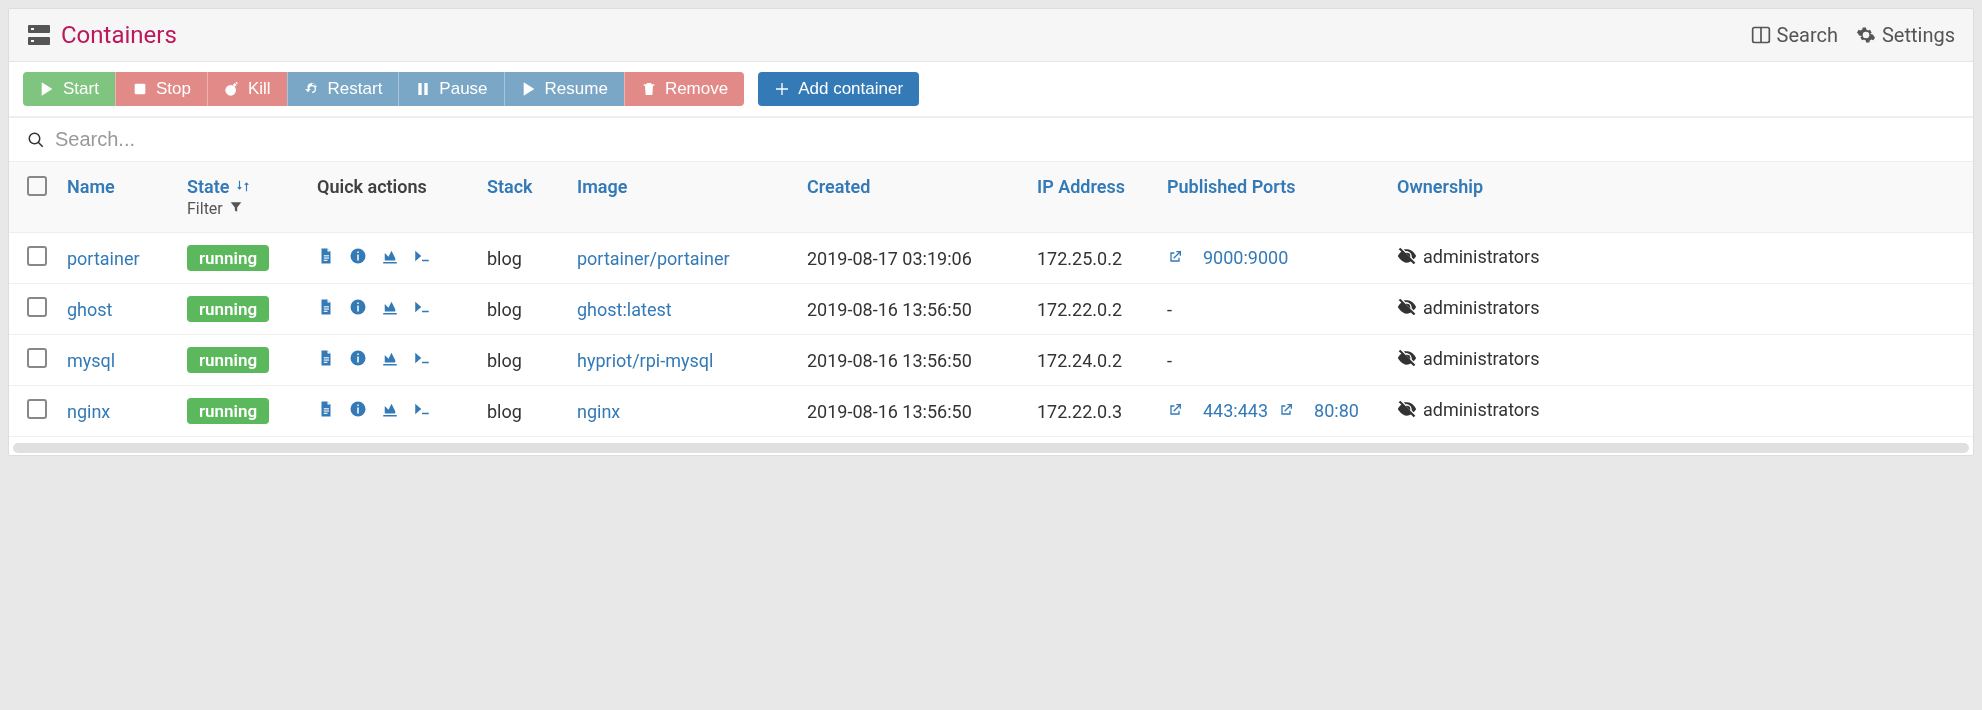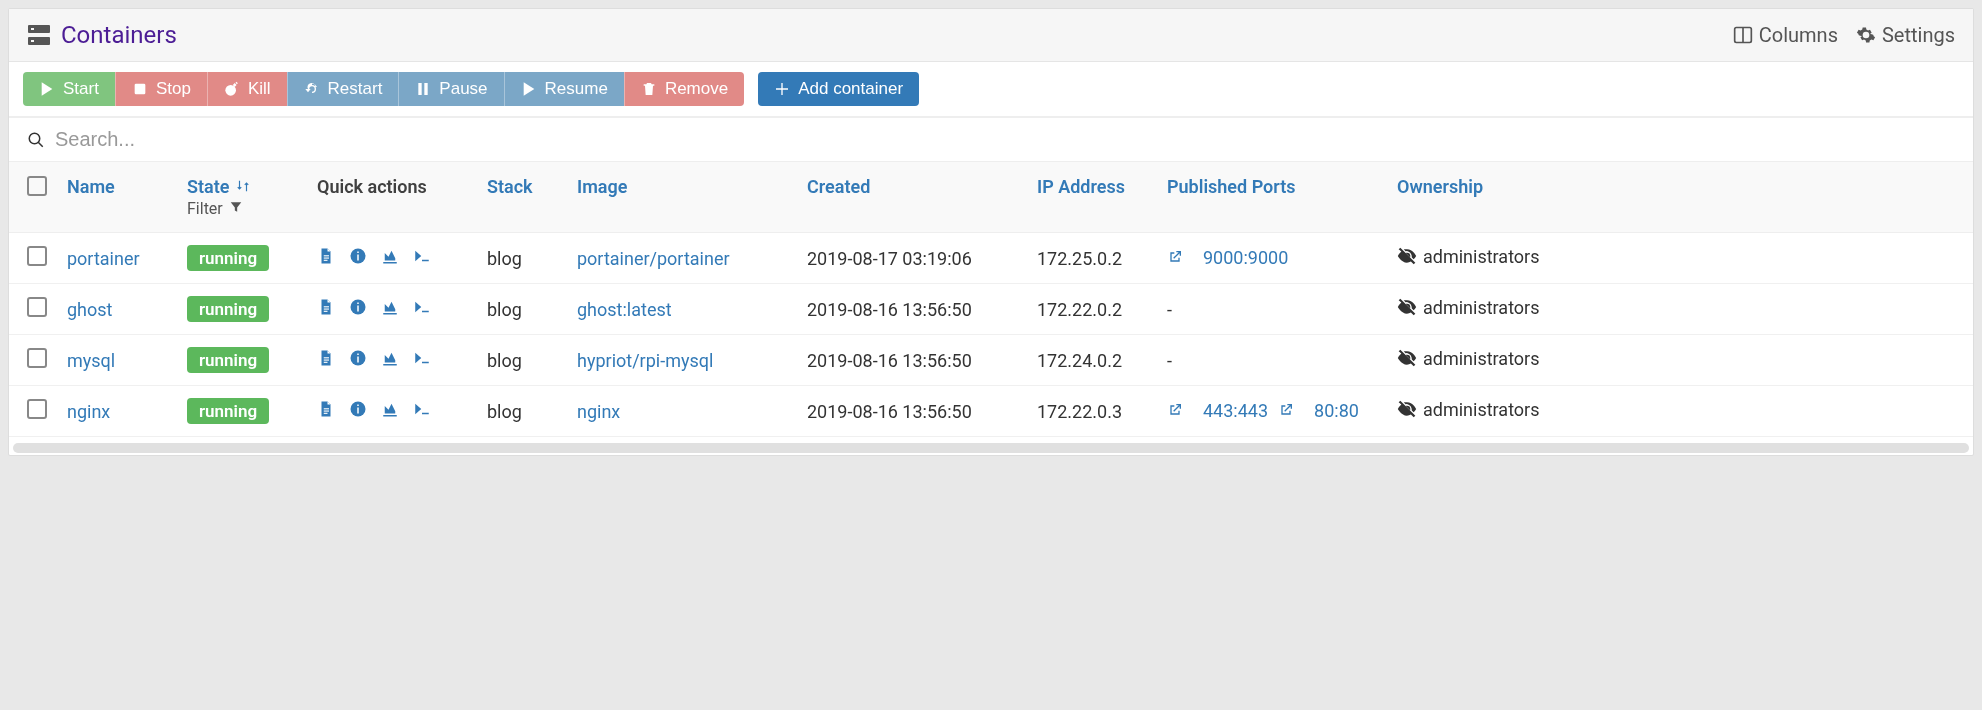--- a/index.html
+++ b/index.html
@@ -21,21 +21,21 @@
     padding: 12px 18px;
     display: flex;
     align-items: center;
     justify-content: space-between;
   }
   .panel-title {
     display: flex;
     align-items: center;
     gap: 10px;
     font-size: 24px;
-    color: #4c1d95;
+    color: #be185d;
     font-weight: 400;
   }
   .panel-title svg { width: 24px; height: 24px; fill: #555; }
   .panel-header-actions {
     display: flex;
     gap: 18px;
     color: #555;
     font-size: 20px;
   }
   .panel-header-actions .hdr-act {
@@ -238,21 +238,21 @@
       <svg viewBox="0 0 24 24">
           <use href="#i-server"></use>
         </svg>
       <span>Containers</span>
     </div>
     <div class="panel-header-actions">
       <div class="hdr-act">
         <svg viewBox="0 0 24 24">
             <use href="#i-columns"></use>
           </svg>
-        <span>Columns</span>
+        <span>Search</span>
       </div>
       <div class="hdr-act">
         <svg viewBox="0 0 24 24">
             <use href="#i-gear"></use>
           </svg>
         <span>Settings</span>
       </div>
     </div>
   </div>
 

